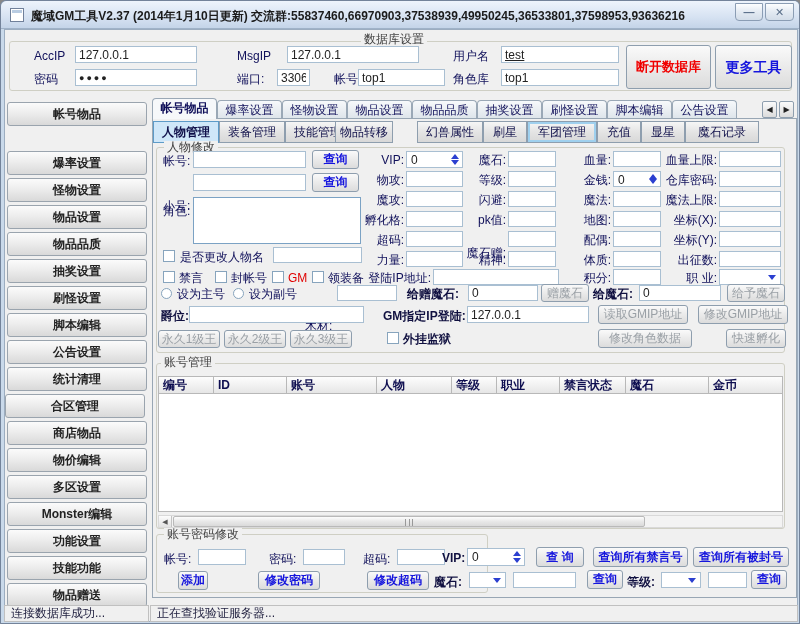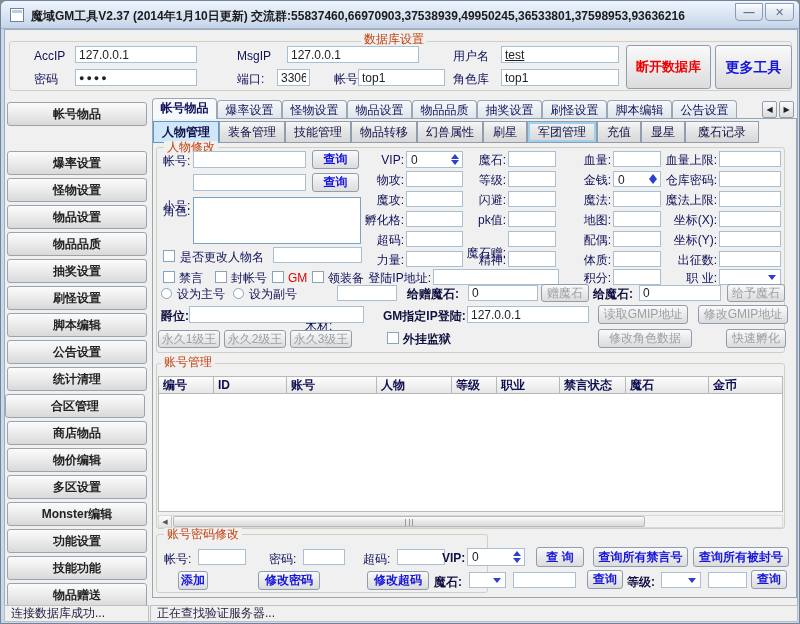--- a/index.html
+++ b/index.html
@@ -25,21 +25,21 @@
   .lbl.red { color:#e00000; }
   .lbl.bk { color:#101040; }
   .inp { position:absolute; background:#fff; border:1px solid #a9bfd2; height:17px;
          font-family:inherit; font-size:12px; color:#222; padding:0 3px; }
   .btn { position:absolute; background:linear-gradient(#fafafa,#ececec 45%,#dcdcdc);
          border:1px solid #8e9eae; border-radius:3px; text-align:center; color:#1c1c1c;
          font-size:12px; cursor:pointer; line-height:16px; }
   .btn.blue { color:#1515dd; font-weight:bold; }
   .btn.dis  { color:#9aa0a6; }
   .grp { position:absolute; border:1px solid #cfcfc4; border-radius:3px; }
-  .grp-label { position:absolute; background:#f0f0f0; padding:0 3px; color:#c2410c; line-height:13px; }
+  .grp-label { position:absolute; background:#f0f0f0; padding:0 3px; color:#404040; line-height:13px; }
   .cb { position:absolute; width:12px; height:12px; background:#fff; border:1px solid #87a4bd; cursor:pointer; }
   .rad { position:absolute; width:11px; height:11px; background:#fff; border:1px solid #87a4bd; border-radius:50%; cursor:pointer; }
   .spin { position:absolute; background:#fff; border:1px solid #a9bfd2; }
   .spin .v { position:absolute; left:4px; top:1px; color:#222; }
   .spin .up,.spin .dn { position:absolute; right:3px; width:0; height:0;
         border-left:4px solid transparent; border-right:4px solid transparent; }
   .spin .up { top:2px; border-bottom:5px solid #2b3fd0; }
   .spin .dn { bottom:2px; border-top:5px solid #2b3fd0; }
   .dd { position:absolute; background:#fff; border:1px solid #a9bfd2; cursor:pointer; }
   .dd .ar { position:absolute; right:4px; top:50%; margin-top:-2px; width:0; height:0;
@@ -148,21 +148,21 @@
   <div class="tab1" style="left:606px;">脚本编辑</div>
   <div class="tab1" style="left:671px;">公告设置</div>
   <div class="tabarrow" style="left:761px;">◀</div>
   <div class="tabarrow" style="left:778px;">▶</div>
 
   <div class="tabpage"></div>
 
   <div class="tab2 active" style="left:152px;width:66px;">人物管理</div>
   <div class="tab2" style="left:218px;width:66px;">装备管理</div>
   <div class="tab2" style="left:284px;width:66px;">技能管理</div>
-  <div class="tab2" style="left:350px;width:66px;text-align:center;">物品转移</div>
+  <div class="tab2" style="left:334px;width:58px;text-align:center;">物品转移</div>
   <div class="tab2" style="left:416px;width:66px;">幻兽属性</div>
   <div class="tab2" style="left:482px;width:44px;">刷星</div>
   <div class="tab2 focus" style="left:526px;width:70px;">军团管理</div>
   <div class="tab2" style="left:596px;width:44px;">充值</div>
   <div class="tab2" style="left:640px;width:44px;">显星</div>
   <div class="tab2" style="left:684px;width:74px;">魔石记录</div>
 
   <div class="grp" style="left:155px;top:146px;width:629px;height:206px;"></div>
   <div class="grp-label" style="left:163px;top:140px;">人物修改</div>
 

